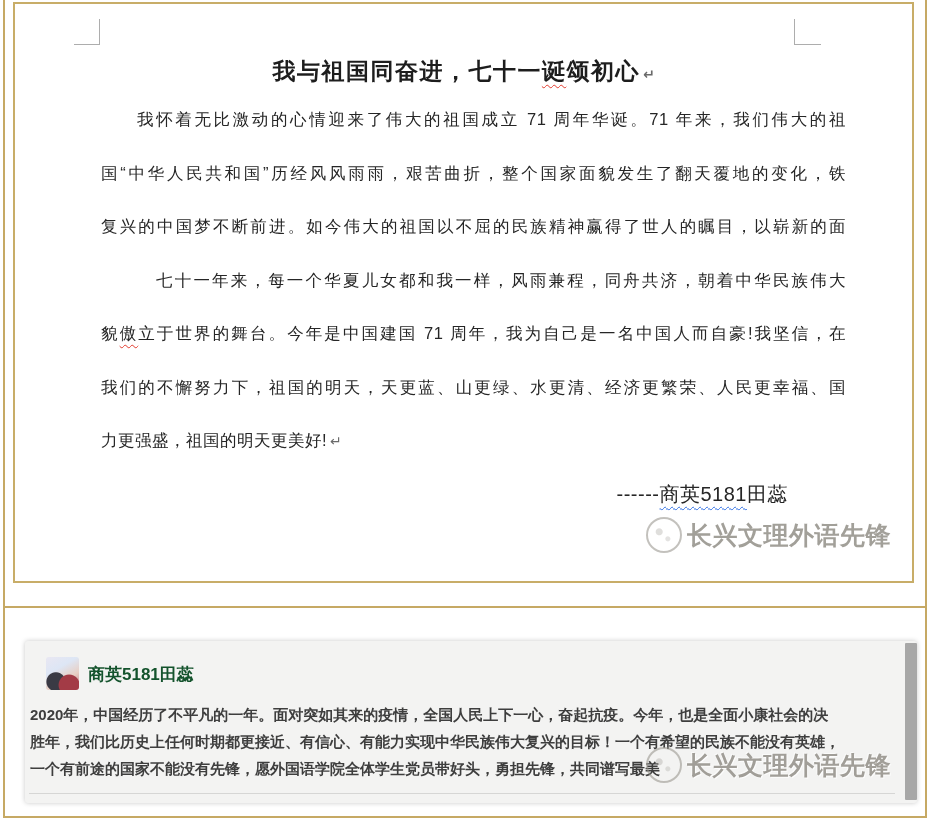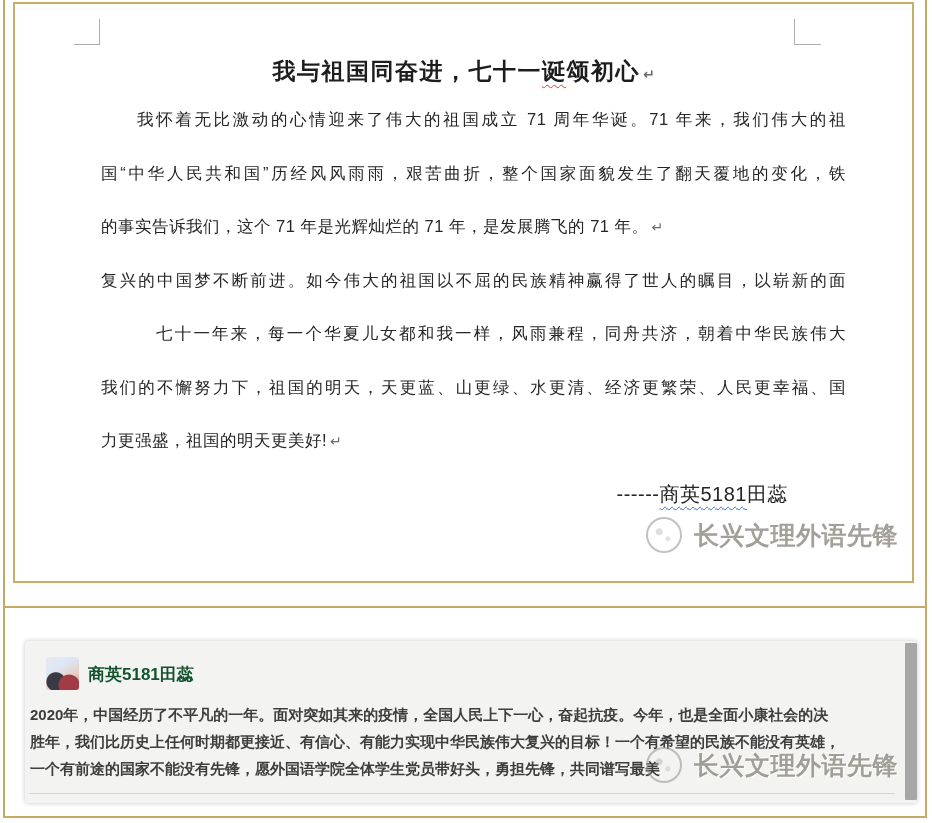--- a/index.html
+++ b/index.html
@@ -55,21 +55,21 @@
     text-decoration-line:underline; text-decoration-style:wavy;
     text-decoration-color:#2f6fe4; text-decoration-thickness:1px; text-underline-offset:5px;
   }
   .signature {
     height:53px; line-height:53px; font-size:20px; color:#262626;
     text-align:right; padding-right:58px; letter-spacing:0.5px;
   }
 
   
   .watermark {
-    position:absolute; display:flex; align-items:center; gap:12px;
+    position:absolute; display:flex; align-items:center; gap:5px;
     pointer-events:none; opacity:0.88;
   }
   .wm-circle {
     width:36px; height:36px; border-radius:50%;
     border:2px solid rgba(150,147,140,0.65); flex:0 0 auto;
     background:
       radial-gradient(circle at 35% 40%, rgba(150,147,140,0.35) 0 3px, transparent 4px),
       radial-gradient(circle at 62% 62%, rgba(150,147,140,0.3) 0 2px, transparent 3px);
   }
   .wm-text {
@@ -119,26 +119,26 @@
     <div class="cropmark-tl"></div>
     <div class="cropmark-tr"></div>
 
     <div class="doc-title">
       <span>我与祖国同奋进，七十一</span><span class="wavy-red">诞</span><span>颂初心</span><span class="pilcrow">↵</span>
     </div>
 
     <div class="doc-body">
       <div class="line jline indent1">我怀着无比激动的心情迎来了伟大的祖国成立 71 周年华诞。71 年来，我们伟大的祖</div>
       <div class="line jline">国“中华人民共和国”历经风风雨雨，艰苦曲折，整个国家面貌发生了翻天覆地的变化，铁</div>
-      <div class="line endline">
-        <span>的事实告诉我们，这个 71 年是光辉灿烂的 71 年，是发展腾飞的 71 年。</span><span class="pilcrow">↵</span>
-      </div>
 
       <div class="line jline">复兴的中国梦不断前进。如今伟大的祖国以不屈的民族精神赢得了世人的瞩目，以崭新的面</div>
       <div class="line jline indent2">七十一年来，每一个华夏儿女都和我一样，风雨兼程，同舟共济，朝着中华民族伟大</div>
+      <div class="line jline">
+        <span>貌</span><span class="wavy-red">傲</span><span>立于世界的舞台。今年是中国建国 71 周年，我为自己是一名中国人而自豪!我坚信，在</span>
+      </div>
       <div class="line jline">我们的不懈努力下，祖国的明天，天更蓝、山更绿、水更清、经济更繁荣、人民更幸福、国</div>
       <div class="line endline">
         <span>力更强盛，祖国的明天更美好!</span><span class="pilcrow">↵</span>
       </div>
 
       <div class="signature">
         <span>------</span><span class="wavy-blue">商英5181</span><span>田蕊</span>
       </div>
     </div>
   </div>

